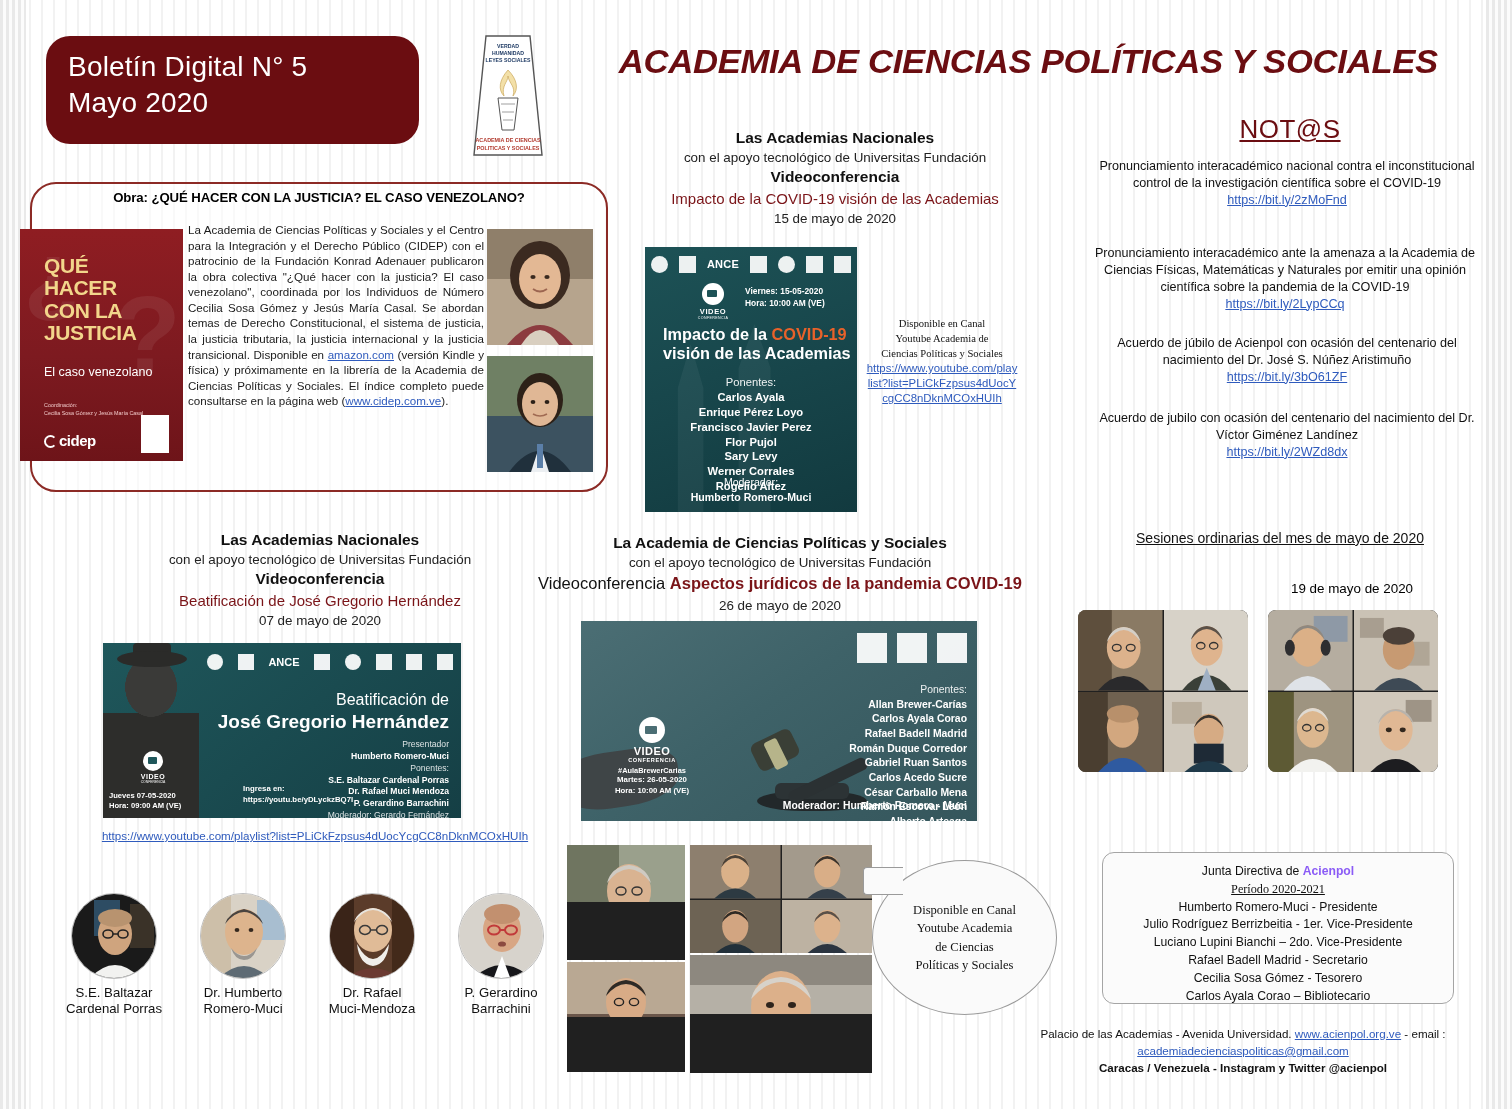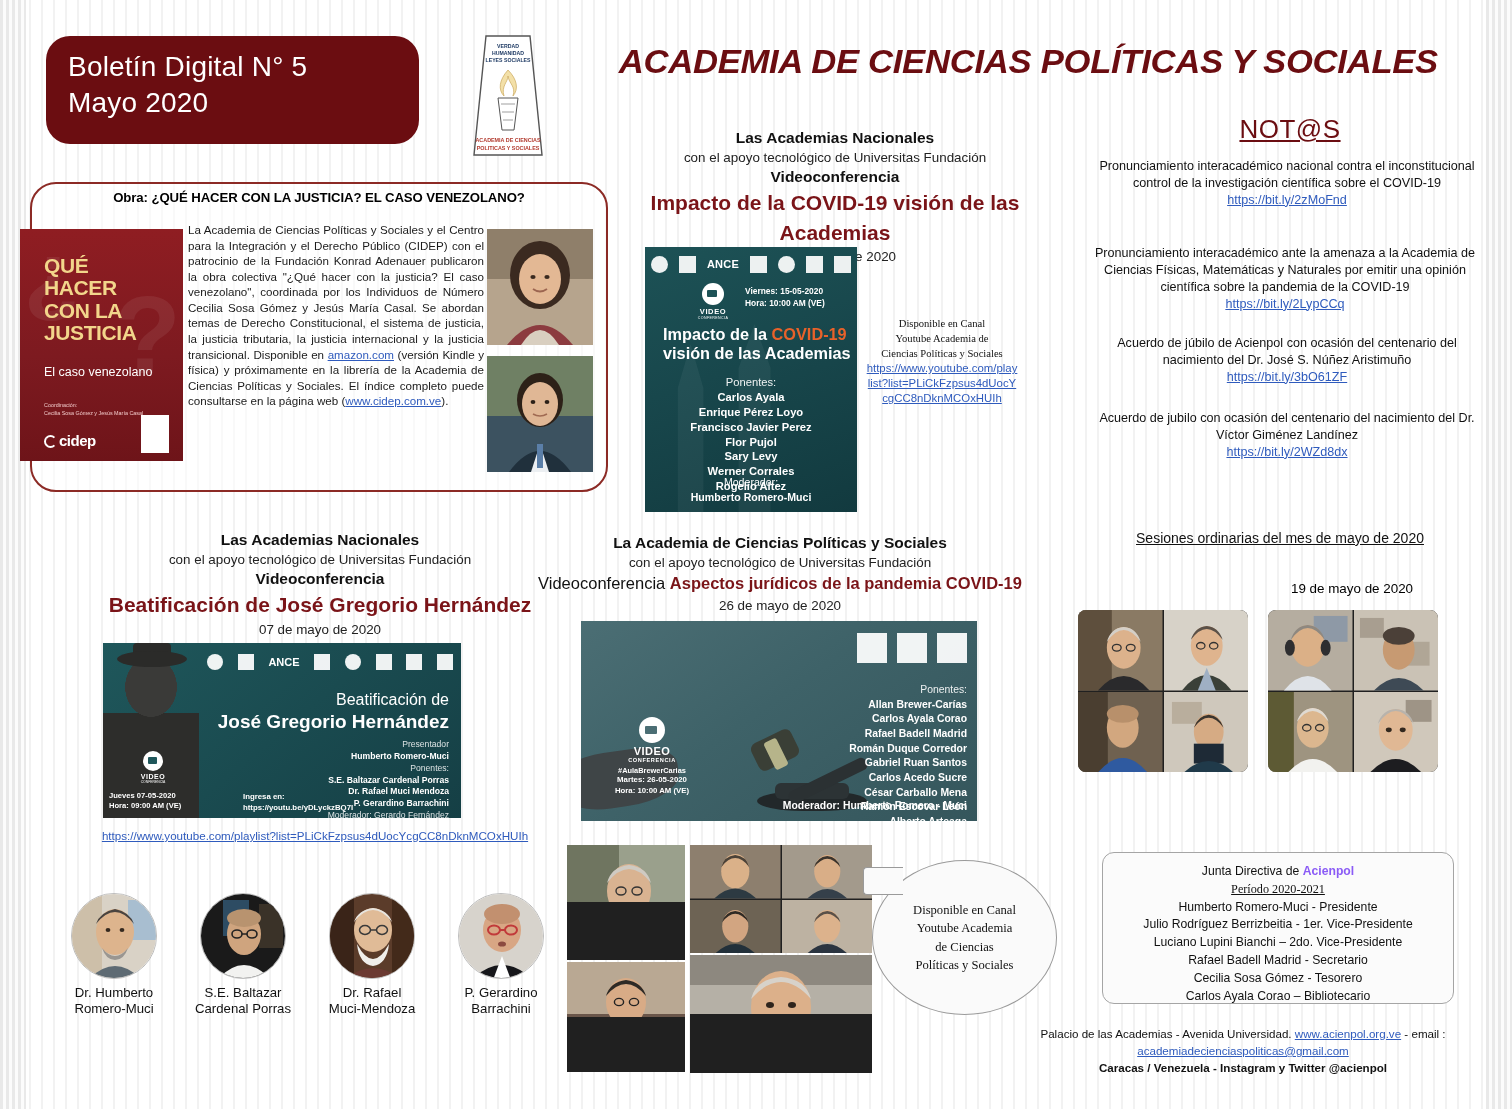--- a/index.html
+++ b/index.html
@@ -122,21 +122,21 @@
     background: linear-gradient(160deg,#7d8e6a,#3b4f5e 60%,#22303c);
     overflow: hidden;
   }
 
   
   #mid-top-head {
     position: absolute; left: 600px; top: 128px; width: 470px; text-align: center;
   }
   .hd-b { font-size: 15.5px; font-weight: bold; color: #111; line-height: 1.35; }
   .hd-n { font-size: 13.4px; color: #222; line-height: 1.38; }
-  .hd-r { font-size: 21px; font-weight: bold; color: #7a1418; line-height: 1.4; }
+  .hd-r { font-size: 15px; font-weight: normal; color: #7a1418; line-height: 1.4; }
   .hd-d { font-size: 13.4px; color: #222; line-height: 1.45; }
 
   #poster-covid {
     position: absolute; left: 645px; top: 247px;
     width: 212px; height: 265px;
     background: linear-gradient(160deg,#1d5256 0%, #18474c 45%, #123a3f 100%);
     overflow: hidden;
   }
   #poster-covid .cath {
     position: absolute; left: 4px; bottom: 0; width: 160px; height: 200px;
@@ -262,21 +262,21 @@
     content: ""; position: absolute; left: 5px; top: 6px; width: 9px; height: 7px;
     background: #1f575b; border-radius: 1px;
   }
   #poster-bjgh .vid .t { font-size: 7px; font-weight: bold; letter-spacing: .5px; }
   #poster-bjgh .vid .s { font-size: 3.4px; }
   #poster-bjgh .when {
     position: absolute; left: 6px; bottom: 6px; color: #fff;
     font-size: 7.6px; font-weight: bold; line-height: 1.4;
   }
   #poster-bjgh .ingresa {
-    position: absolute; left: 140px; bottom: 4px; color: #fff;
+    position: absolute; left: 140px; bottom: 12px; color: #fff;
     font-size: 7.8px; font-weight: bold; line-height: 1.4; text-align: left;
   }
   #bjgh-link {
     position: absolute; left: 70px; top: 828px; width: 490px; text-align: center;
     font-size: 11.6px; line-height: 1.35;
   }
   #people-row {
     position: absolute; left: 55px; top: 893px; width: 505px;
     display: flex; justify-content: space-between;
   }
@@ -611,55 +611,55 @@
       <div>Ingresa en:</div>
       <div>https://youtu.be/yDLyckzBQ7I</div>
     </div>
   </div>
 
   <div id="bjgh-link">
     <a href="#" class="lnk-a">https://www.youtube.com/playlist?list=PLiCkFzpsus4dUocYcgCC8nDknMCOxHUIh</a>
   </div>
 
   <div id="people-row">
+    <div class="person">
+      <div class="ava">
+        <svg viewBox="0 0 86 86" width="86" height="86">
+          <rect width="86" height="86" fill="#1a1a1a"></rect>
+          <rect x="22" y="6" width="26" height="36" fill="#2d4c63"></rect>
+          <rect x="58" y="10" width="24" height="44" fill="#3a3228"></rect>
+          <ellipse cx="43" cy="40" rx="17" ry="21" fill="#cfa47e"></ellipse>
+          <ellipse cx="43" cy="24" rx="17" ry="9" fill="#b8936f"></ellipse>
+          <ellipse cx="36" cy="40" rx="5" ry="4" fill="none" stroke="#222" stroke-width="1.6"></ellipse>
+          <ellipse cx="51" cy="40" rx="5" ry="4" fill="none" stroke="#222" stroke-width="1.6"></ellipse>
+          <line x1="41" y1="40" x2="46" y2="40" stroke="#222" stroke-width="1.4"></line>
+          <path d="M16 86 Q43 56 70 86 Z" fill="#f2f2f0"></path>
+        </svg>
+      </div>
+      <div class="nm">
+        <span>S.E. Baltazar</span><br><span>Cardenal Porras</span>
+      </div>
+    </div>
+
     <div class="person">
       <div class="ava">
         <svg viewBox="0 0 86 86" width="86" height="86">
           <rect width="86" height="86" fill="#d9d2c6"></rect>
           <rect x="0" y="0" width="30" height="86" fill="#cdbfa9"></rect>
           <rect x="56" y="6" width="30" height="40" fill="#a8bed0"></rect>
           <ellipse cx="43" cy="38" rx="19" ry="23" fill="#ddb48d"></ellipse>
           <path d="M24 30 Q43 6 62 30 Q58 18 43 15 Q28 18 24 30Z" fill="#4a4440"></path>
           <ellipse cx="36" cy="36" rx="2.4" ry="1.9" fill="#36291f"></ellipse>
           <ellipse cx="50" cy="36" rx="2.4" ry="1.9" fill="#36291f"></ellipse>
           <path d="M30 54 Q43 70 56 54 Q52 66 43 66 Q34 66 30 54Z" fill="#9a9691"></path>
           <path d="M16 86 Q43 58 70 86 Z" fill="#5e6b74"></path>
         </svg>
       </div>
       <div class="nm">
         <span>Dr. Humberto</span><br><span>Romero-Muci</span>
-      </div>
-    </div>
-
-    <div class="person">
-      <div class="ava">
-        <svg viewBox="0 0 86 86" width="86" height="86">
-          <rect width="86" height="86" fill="#1a1a1a"></rect>
-          <rect x="22" y="6" width="26" height="36" fill="#2d4c63"></rect>
-          <rect x="58" y="10" width="24" height="44" fill="#3a3228"></rect>
-          <ellipse cx="43" cy="40" rx="17" ry="21" fill="#cfa47e"></ellipse>
-          <ellipse cx="43" cy="24" rx="17" ry="9" fill="#b8936f"></ellipse>
-          <ellipse cx="36" cy="40" rx="5" ry="4" fill="none" stroke="#222" stroke-width="1.6"></ellipse>
-          <ellipse cx="51" cy="40" rx="5" ry="4" fill="none" stroke="#222" stroke-width="1.6"></ellipse>
-          <line x1="41" y1="40" x2="46" y2="40" stroke="#222" stroke-width="1.4"></line>
-          <path d="M16 86 Q43 56 70 86 Z" fill="#f2f2f0"></path>
-        </svg>
-      </div>
-      <div class="nm">
-        <span>S.E. Baltazar</span><br><span>Cardenal Porras</span>
       </div>
     </div>
 
     <div class="person">
       <div class="ava">
         <svg viewBox="0 0 86 86" width="86" height="86">
           <rect width="86" height="86" fill="#5b3c2a"></rect>
           <rect x="0" y="0" width="24" height="86" fill="#3a2418"></rect>
           <rect x="62" y="0" width="24" height="86" fill="#432a1a"></rect>
           <ellipse cx="43" cy="36" rx="19" ry="22" fill="#e0bb97"></ellipse>

